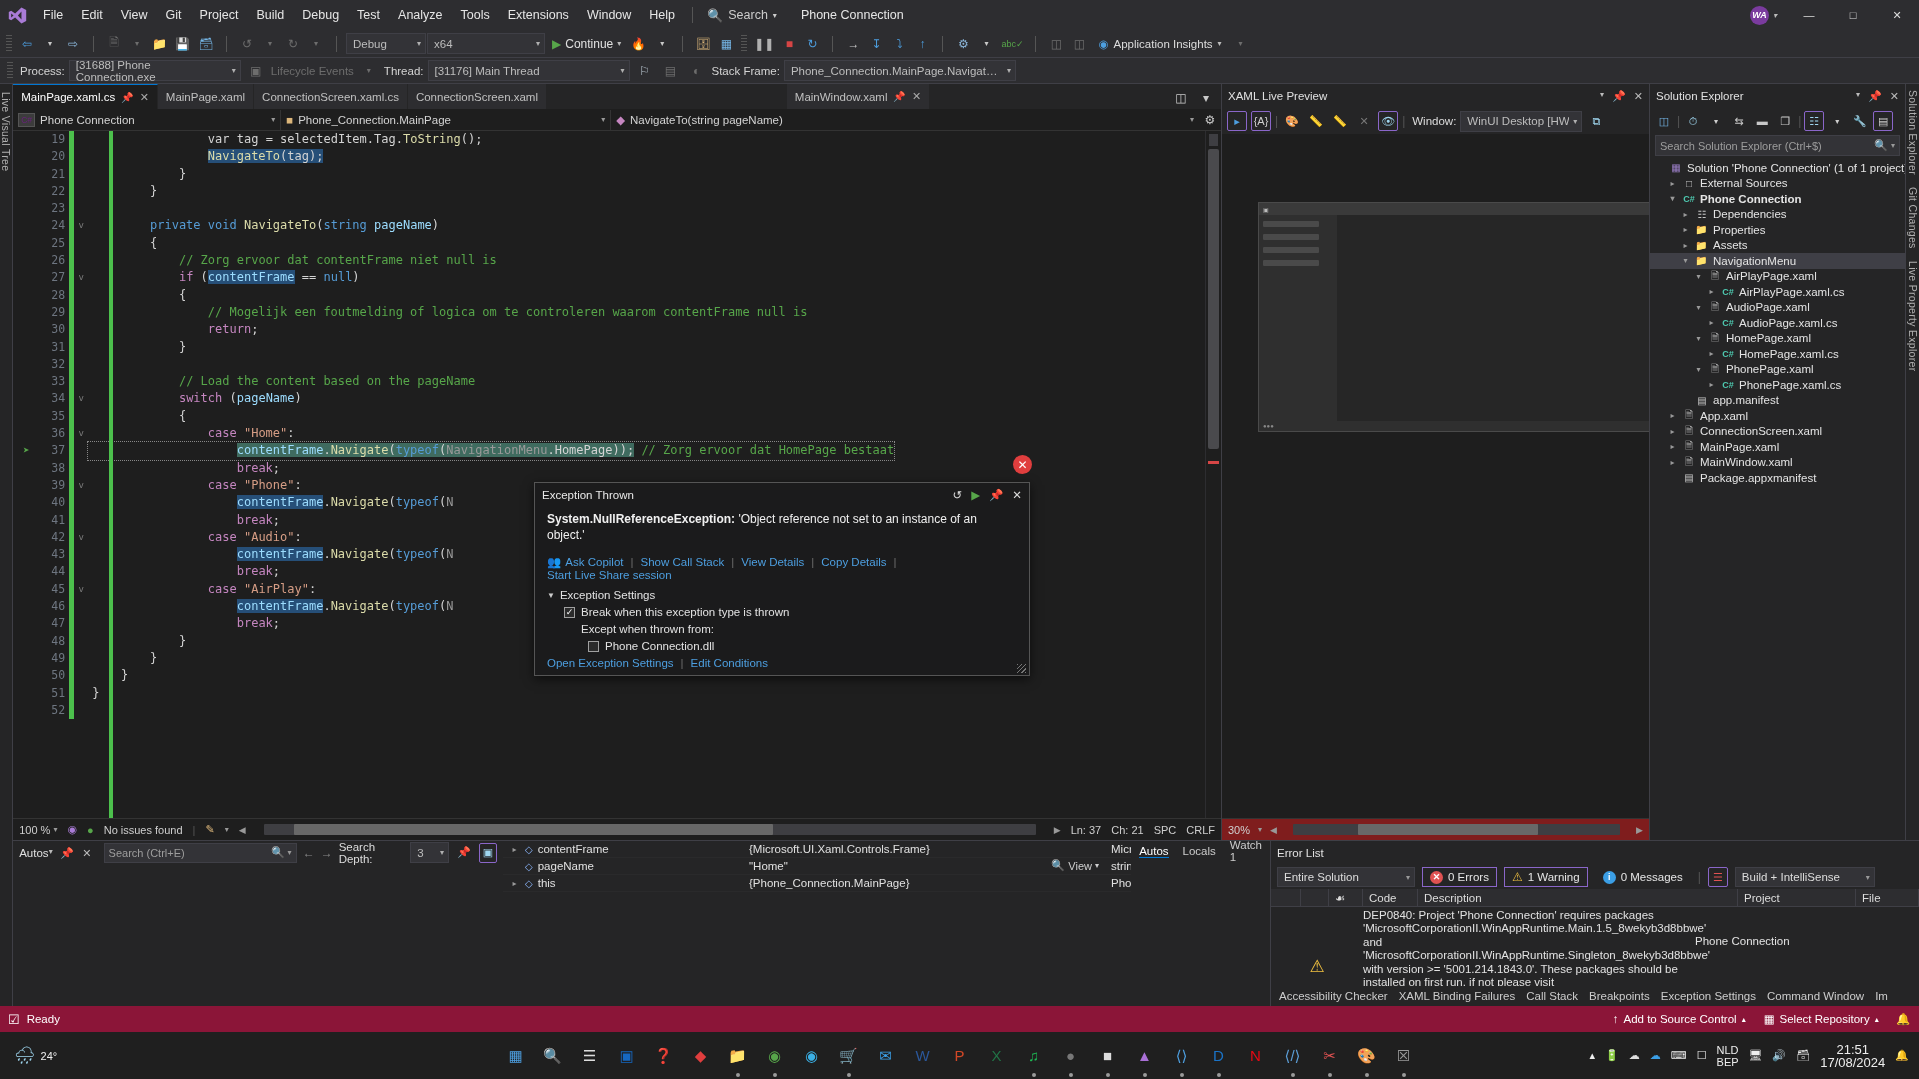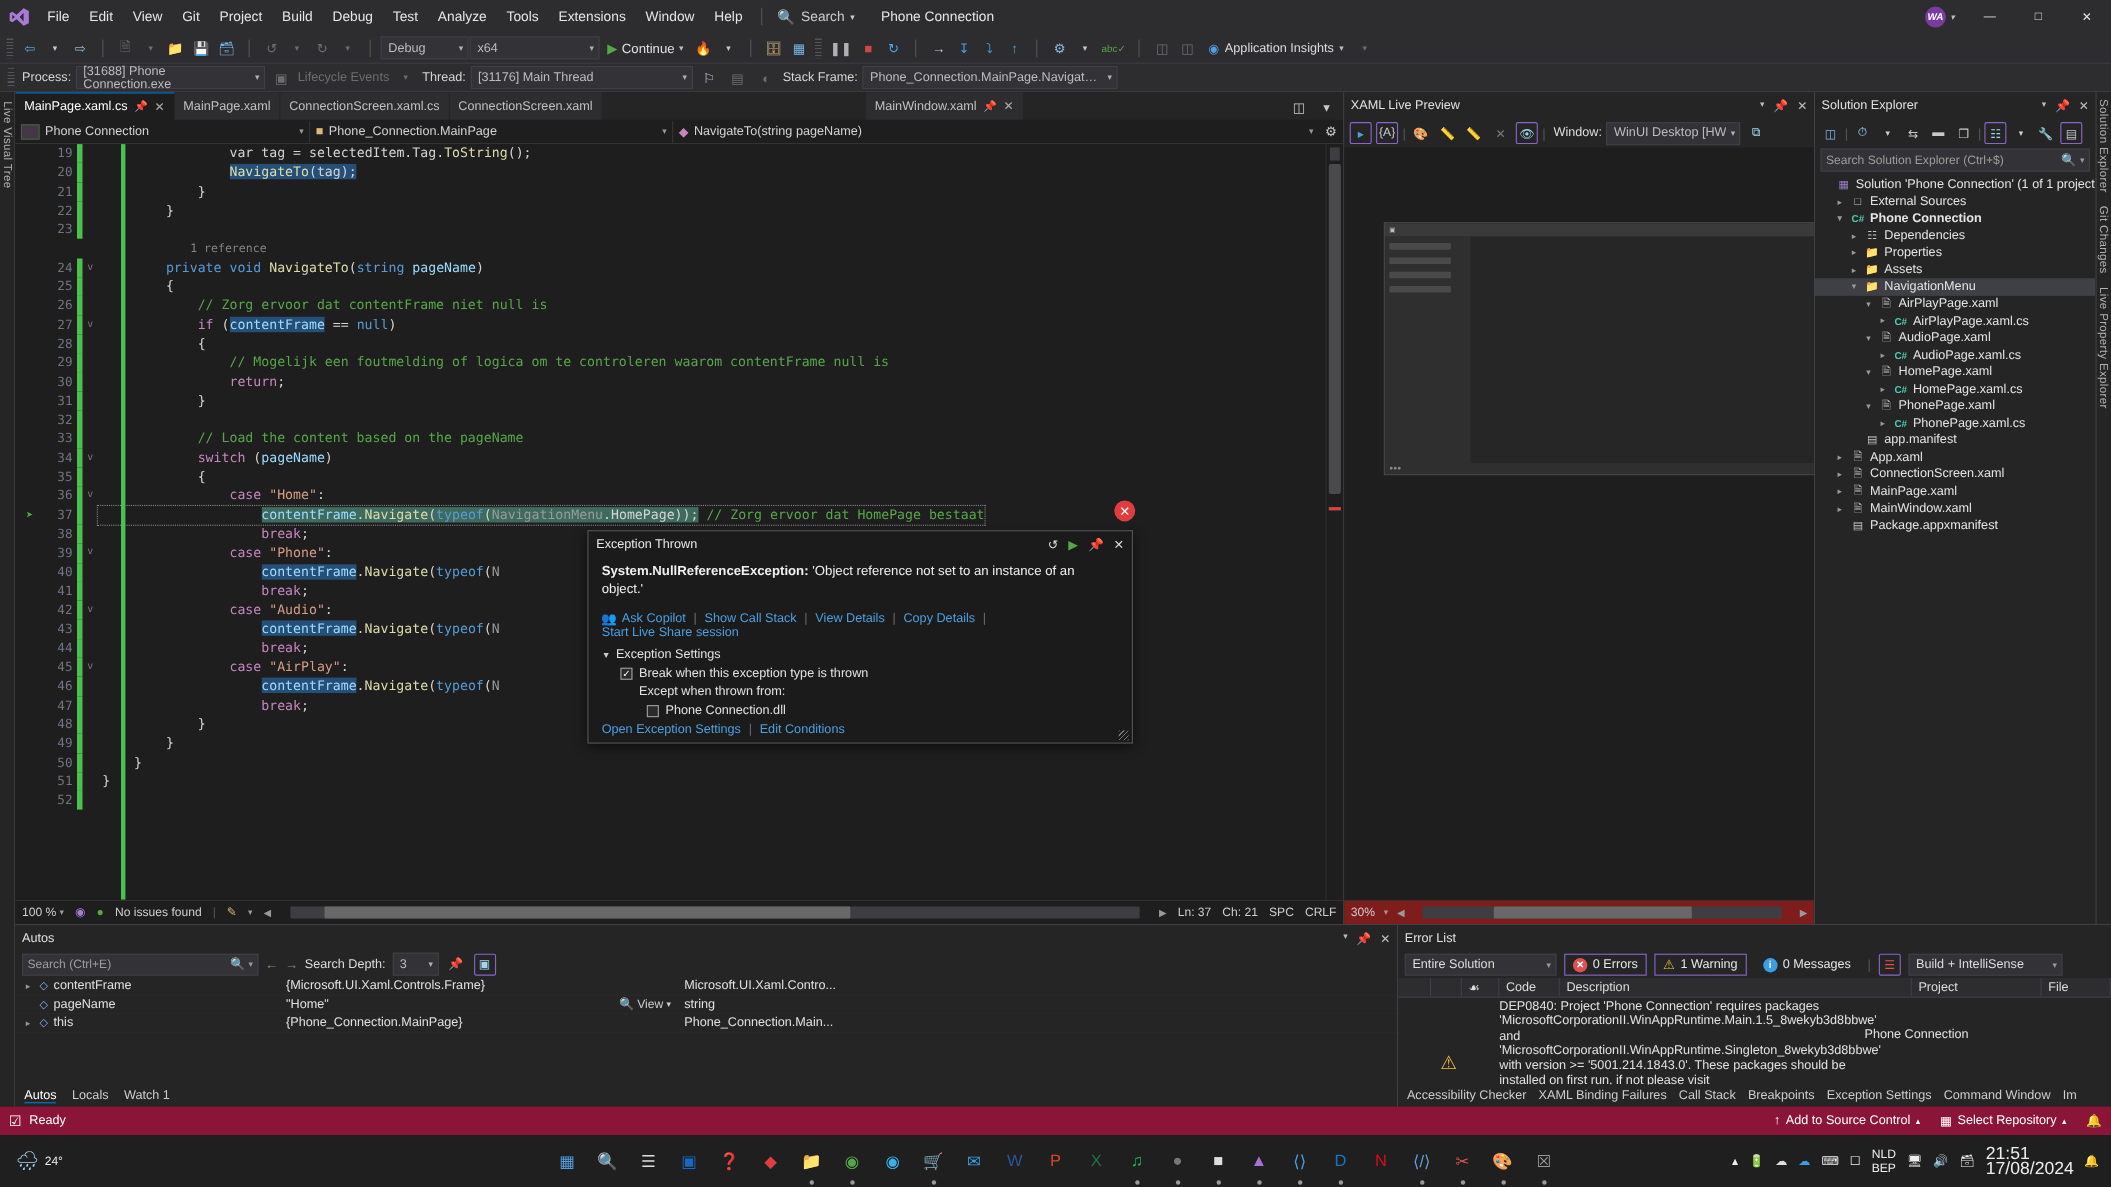--- a/index.html
+++ b/index.html
@@ -136,21 +136,21 @@
   .tico { width: 14px; flex: 0 0 14px; text-align:center; font-size:10px; }
   .ico-folder { color:#dcb67a; }
   .ico-xaml { color:#c5c5c5; }
   .ico-cs { color:#4ec9b0; font-size:9px; font-weight:bold;}
   .ico-sln { color:#9b7fc7; }
 
   .rightstrip { width: 14px; background:#252526; border-left:1px solid #3f3f46; display:flex; flex-direction:column; align-items:center; padding-top:6px; gap:12px;}
 
   
   .bottomdock { height: 166px; flex: 0 0 166px; display: flex; background:#252526; border-top:1px solid #3f3f46;}
-  .autos { flex: 1 1 auto; display:flex; flex-direction:column; min-width:0; border-right:1px solid #3f3f46;}
+  .autos { flex: 1 1 auto; display:flex; flex-direction:row; min-width:0; border-right:1px solid #3f3f46;}
   .autos-toolbar { height:23px; display:flex; align-items:center; gap:6px; padding:0 6px; flex:0 0 23px;}
   .a-search { width: 215px; height:20px; background:#333337; border:1px solid #3f3f46; display:flex; align-items:center; padding:0 4px; font-size:11px; color:#9d9d9d;}
   .a-search .mag { margin-left:auto; color:#c0c0c0;}
   .grid-head { height:18px; display:flex; background:#2d2d30; border-bottom:1px solid #3f3f46; font-size:11.5px; color:#ddd; align-items:center; flex:0 0 18px;}
   .gh { padding: 0 6px; border-right:1px solid #3f3f46; height:100%; display:flex; align-items:center;}
   .grow { height:17px; display:flex; font-size:11.5px; color:#e0e0e0; align-items:center; border-bottom:1px solid #2a2a2b;}
   .gc { padding: 0 6px; height:100%; display:flex; align-items:center; gap:5px; overflow:hidden; white-space:nowrap;}
   .c-name { width: 240px; flex:0 0 240px; }
   .c-val { width: 362px; flex:0 0 362px; position:relative;}
   .c-type { flex:1 1 auto; }
@@ -180,21 +180,21 @@
   .sb-item { display:flex; align-items:center; gap:5px;}
 
   
   .taskbar { height: 47px; flex:0 0 47px; background:#1f1f1f; display:flex; align-items:center; position:relative;}
   .weather { display:flex; align-items:center; gap:5px; padding-left:14px; color:#eee; font-size:11px;}
   .weather .ic { font-size:17px; color:#9fd6ef;}
   .tb-center { position:absolute; left:50%; transform:translateX(-50%); display:flex; align-items:center; gap:7px;}
   .tbi { width:30px; height:30px; display:flex; align-items:center; justify-content:center; border-radius:4px; font-size:15px; position:relative;}
   .tbi.run::after { content:''; position:absolute; bottom:-6px; left:50%; transform:translateX(-50%); width:4px;height:4px;border-radius:50%;background:#9a9a9a;}
   .tray { margin-left:auto; display:flex; align-items:center; gap:10px; padding-right:10px; color:#eee; font-size:11px;}
-  .clock { text-align:left; line-height:13px; font-size:16px;}
+  .clock { text-align:center; line-height:13px; font-size:13px;}
 
   
   .exc-popup {
     position: absolute; left: 534px; top: 482px; width: 496px; height: 194px;
     background: #1b1b1c; border: 1px solid #555; z-index: 50;
     display: flex; flex-direction: column; box-shadow: 0 3px 10px rgba(0,0,0,.6);
   }
   .exc-head { height: 24px; display:flex; align-items:center; padding:0 7px; font-size:11.5px; color:#e8e8e8;}
   .exc-head .acts { margin-left:auto; display:flex; align-items:center; gap:9px; color:#ddd; font-size:11.5px;}
   .exc-msg { padding: 4px 12px 0 12px; font-size: 12px; color:#f0f0f0; line-height:16px;}
@@ -403,21 +403,20 @@
             <div class="tbtn" style="color:#c8c8c8;">⚙</div>
           </div>
 
           <div class="code-wrap">
             <div class="code" id="code-lines">
                 <div class="cline"><div class="gutter-mark"></div><div class="lnum">19</div><div class="chg green"></div><div class="fold"></div><div class="ctext">                <span class="plain">var</span> <span class="plain">tag</span> <span class="plain">=</span> <span class="plain">selectedItem</span><span class="plain">.</span><span class="plain">Tag</span><span class="plain">.</span><span class="mth">ToString</span><span class="plain">();</span></div></div>
                 <div class="cline"><div class="gutter-mark"></div><div class="lnum">20</div><div class="chg green"></div><div class="fold"></div><div class="ctext">                <span class="sel-hl"><span class="mth">NavigateTo</span><span class="plain">(tag);</span></span></div></div>
                 <div class="cline"><div class="gutter-mark"></div><div class="lnum">21</div><div class="chg green"></div><div class="fold"></div><div class="ctext">            <span class="plain">}</span></div></div>
                 <div class="cline"><div class="gutter-mark"></div><div class="lnum">22</div><div class="chg green"></div><div class="fold"></div><div class="ctext">        <span class="plain">}</span></div></div>
                 <div class="cline"><div class="gutter-mark"></div><div class="lnum">23</div><div class="chg green"></div><div class="fold"></div><div class="ctext"></div></div>
-                <div class="cline"><div class="gutter-mark"></div><div class="lnum"></div><div class="chg"></div><div class="fold"></div><div class="ctext"><span class="refline">            1 reference</span></div></div>
                 <div class="cline"><div class="gutter-mark"></div><div class="lnum">24</div><div class="chg green"></div><div class="fold">v</div><div class="ctext">        <span class="kw">private</span> <span class="kw">void</span> <span class="mth">NavigateTo</span><span class="plain">(</span><span class="kw">string</span> <span class="cls">pageName</span><span class="plain">)</span></div></div>
                 <div class="cline"><div class="gutter-mark"></div><div class="lnum">25</div><div class="chg green"></div><div class="fold"></div><div class="ctext">        <span class="plain">{</span></div></div>
                 <div class="cline"><div class="gutter-mark"></div><div class="lnum">26</div><div class="chg green"></div><div class="fold"></div><div class="ctext">            <span class="cmt">// Zorg ervoor dat contentFrame niet null is</span></div></div>
                 <div class="cline"><div class="gutter-mark"></div><div class="lnum">27</div><div class="chg green"></div><div class="fold">v</div><div class="ctext">            <span class="kwp">if</span> <span class="plain">(</span><span class="sel-hl"><span class="cls">contentFrame</span></span> <span class="plain">==</span> <span class="kw">null</span><span class="plain">)</span></div></div>
                 <div class="cline"><div class="gutter-mark"></div><div class="lnum">28</div><div class="chg green"></div><div class="fold"></div><div class="ctext">            <span class="plain">{</span></div></div>
                 <div class="cline"><div class="gutter-mark"></div><div class="lnum">29</div><div class="chg green"></div><div class="fold"></div><div class="ctext">                <span class="cmt">// Mogelijk een foutmelding of logica om te controleren waarom contentFrame null is</span></div></div>
                 <div class="cline"><div class="gutter-mark"></div><div class="lnum">30</div><div class="chg green"></div><div class="fold"></div><div class="ctext">                <span class="kwp">return</span><span class="plain">;</span></div></div>
                 <div class="cline"><div class="gutter-mark"></div><div class="lnum">31</div><div class="chg green"></div><div class="fold"></div><div class="ctext">            <span class="plain">}</span></div></div>
                 <div class="cline"><div class="gutter-mark"></div><div class="lnum">32</div><div class="chg green"></div><div class="fold"></div><div class="ctext"></div></div>
                 <div class="cline"><div class="gutter-mark"></div><div class="lnum">33</div><div class="chg green"></div><div class="fold"></div><div class="ctext">            <span class="cmt">// Load the content based on the pageName</span></div></div>

